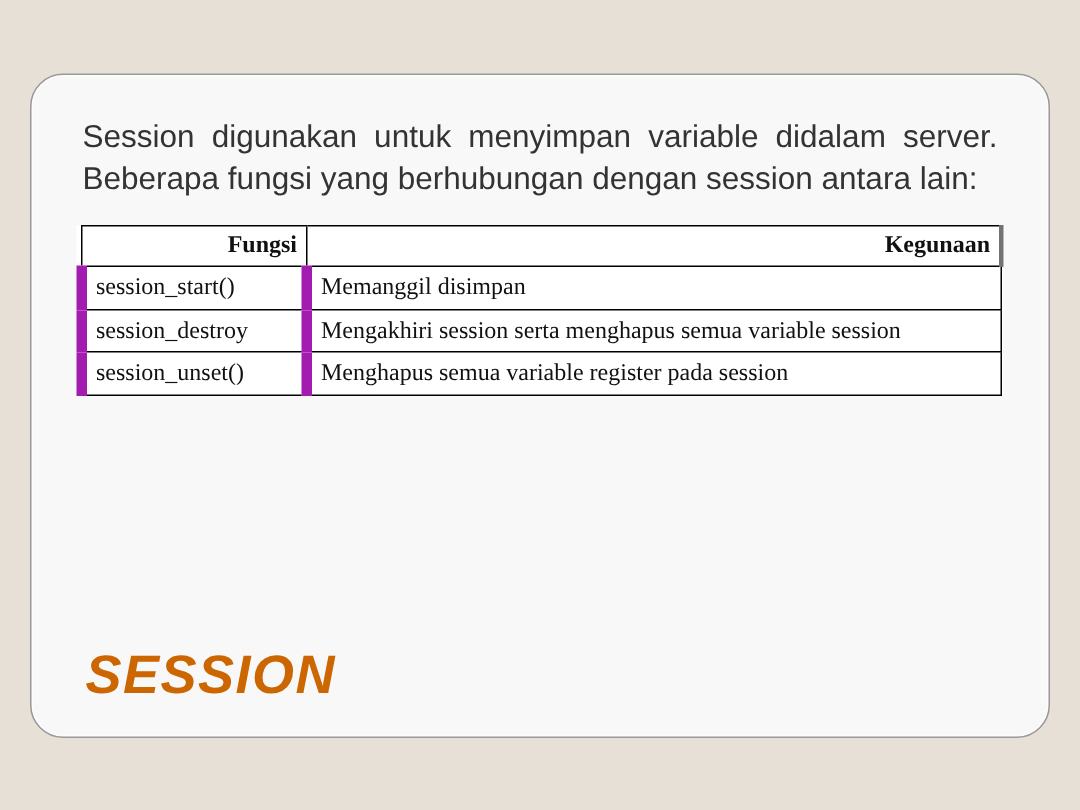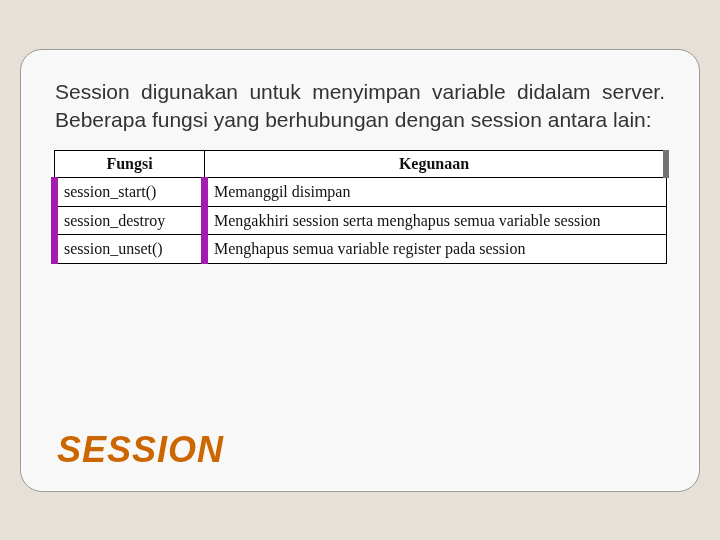--- a/index.html
+++ b/index.html
@@ -35,28 +35,28 @@
   }
   table {
     width: 100%;
     border-collapse: collapse;
     font-family: "Times New Roman", Times, serif;
     font-size: 16px;
     color: #111;
     background: #fff;
   }
   th {
-    text-align: center;
+    text-align: right;
     font-weight: bold;
     padding: 4px 6px;
     border-top: 1px solid #000;
     border-bottom: 1px solid #000;
     border-left: 1px solid #000;
   }
-  th:last-child { border-right: 6px solid #737373; }
+  th:last-child { border-right: 3px solid #737373; }
   td {
     padding: 3px 6px;
     border-bottom: 1px solid #000;
     border-left: 7px solid #a21caf;
     vertical-align: top;
     text-align: justify;
     line-height: 1.35;
   }
   td:last-child { border-right: 1px solid #000; }
   .col-fn { width: 150px; white-space: nowrap; }

